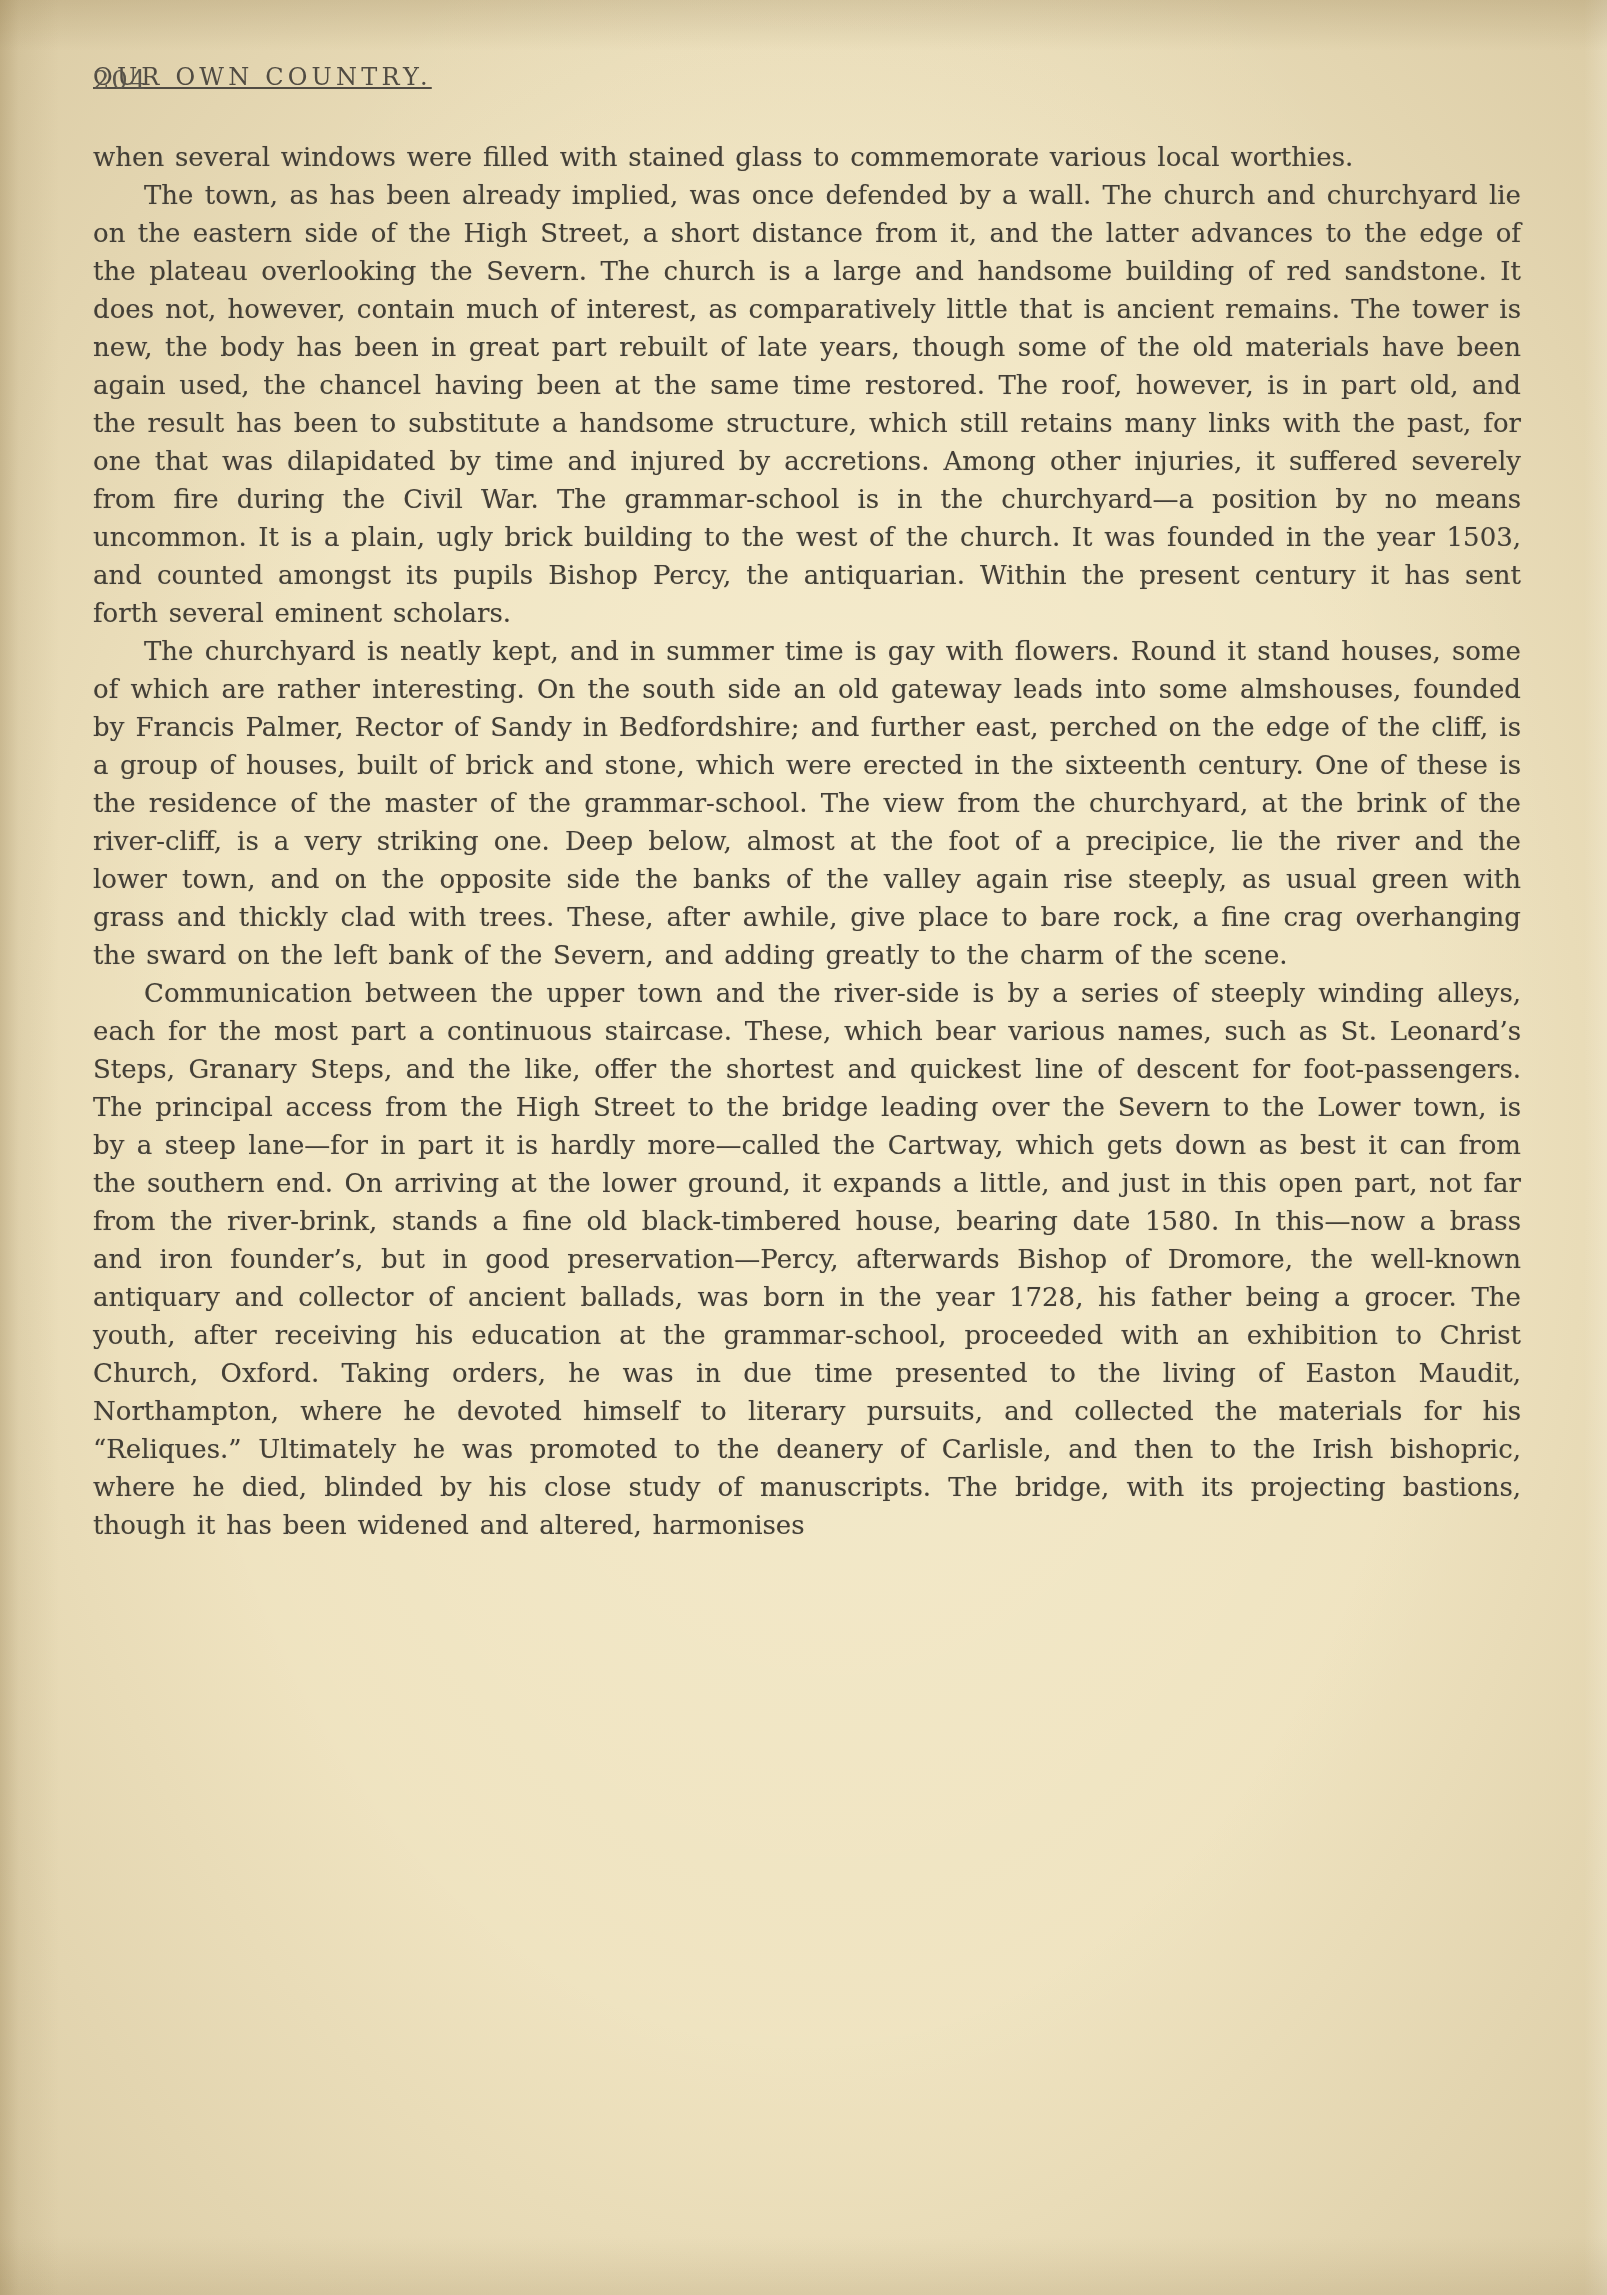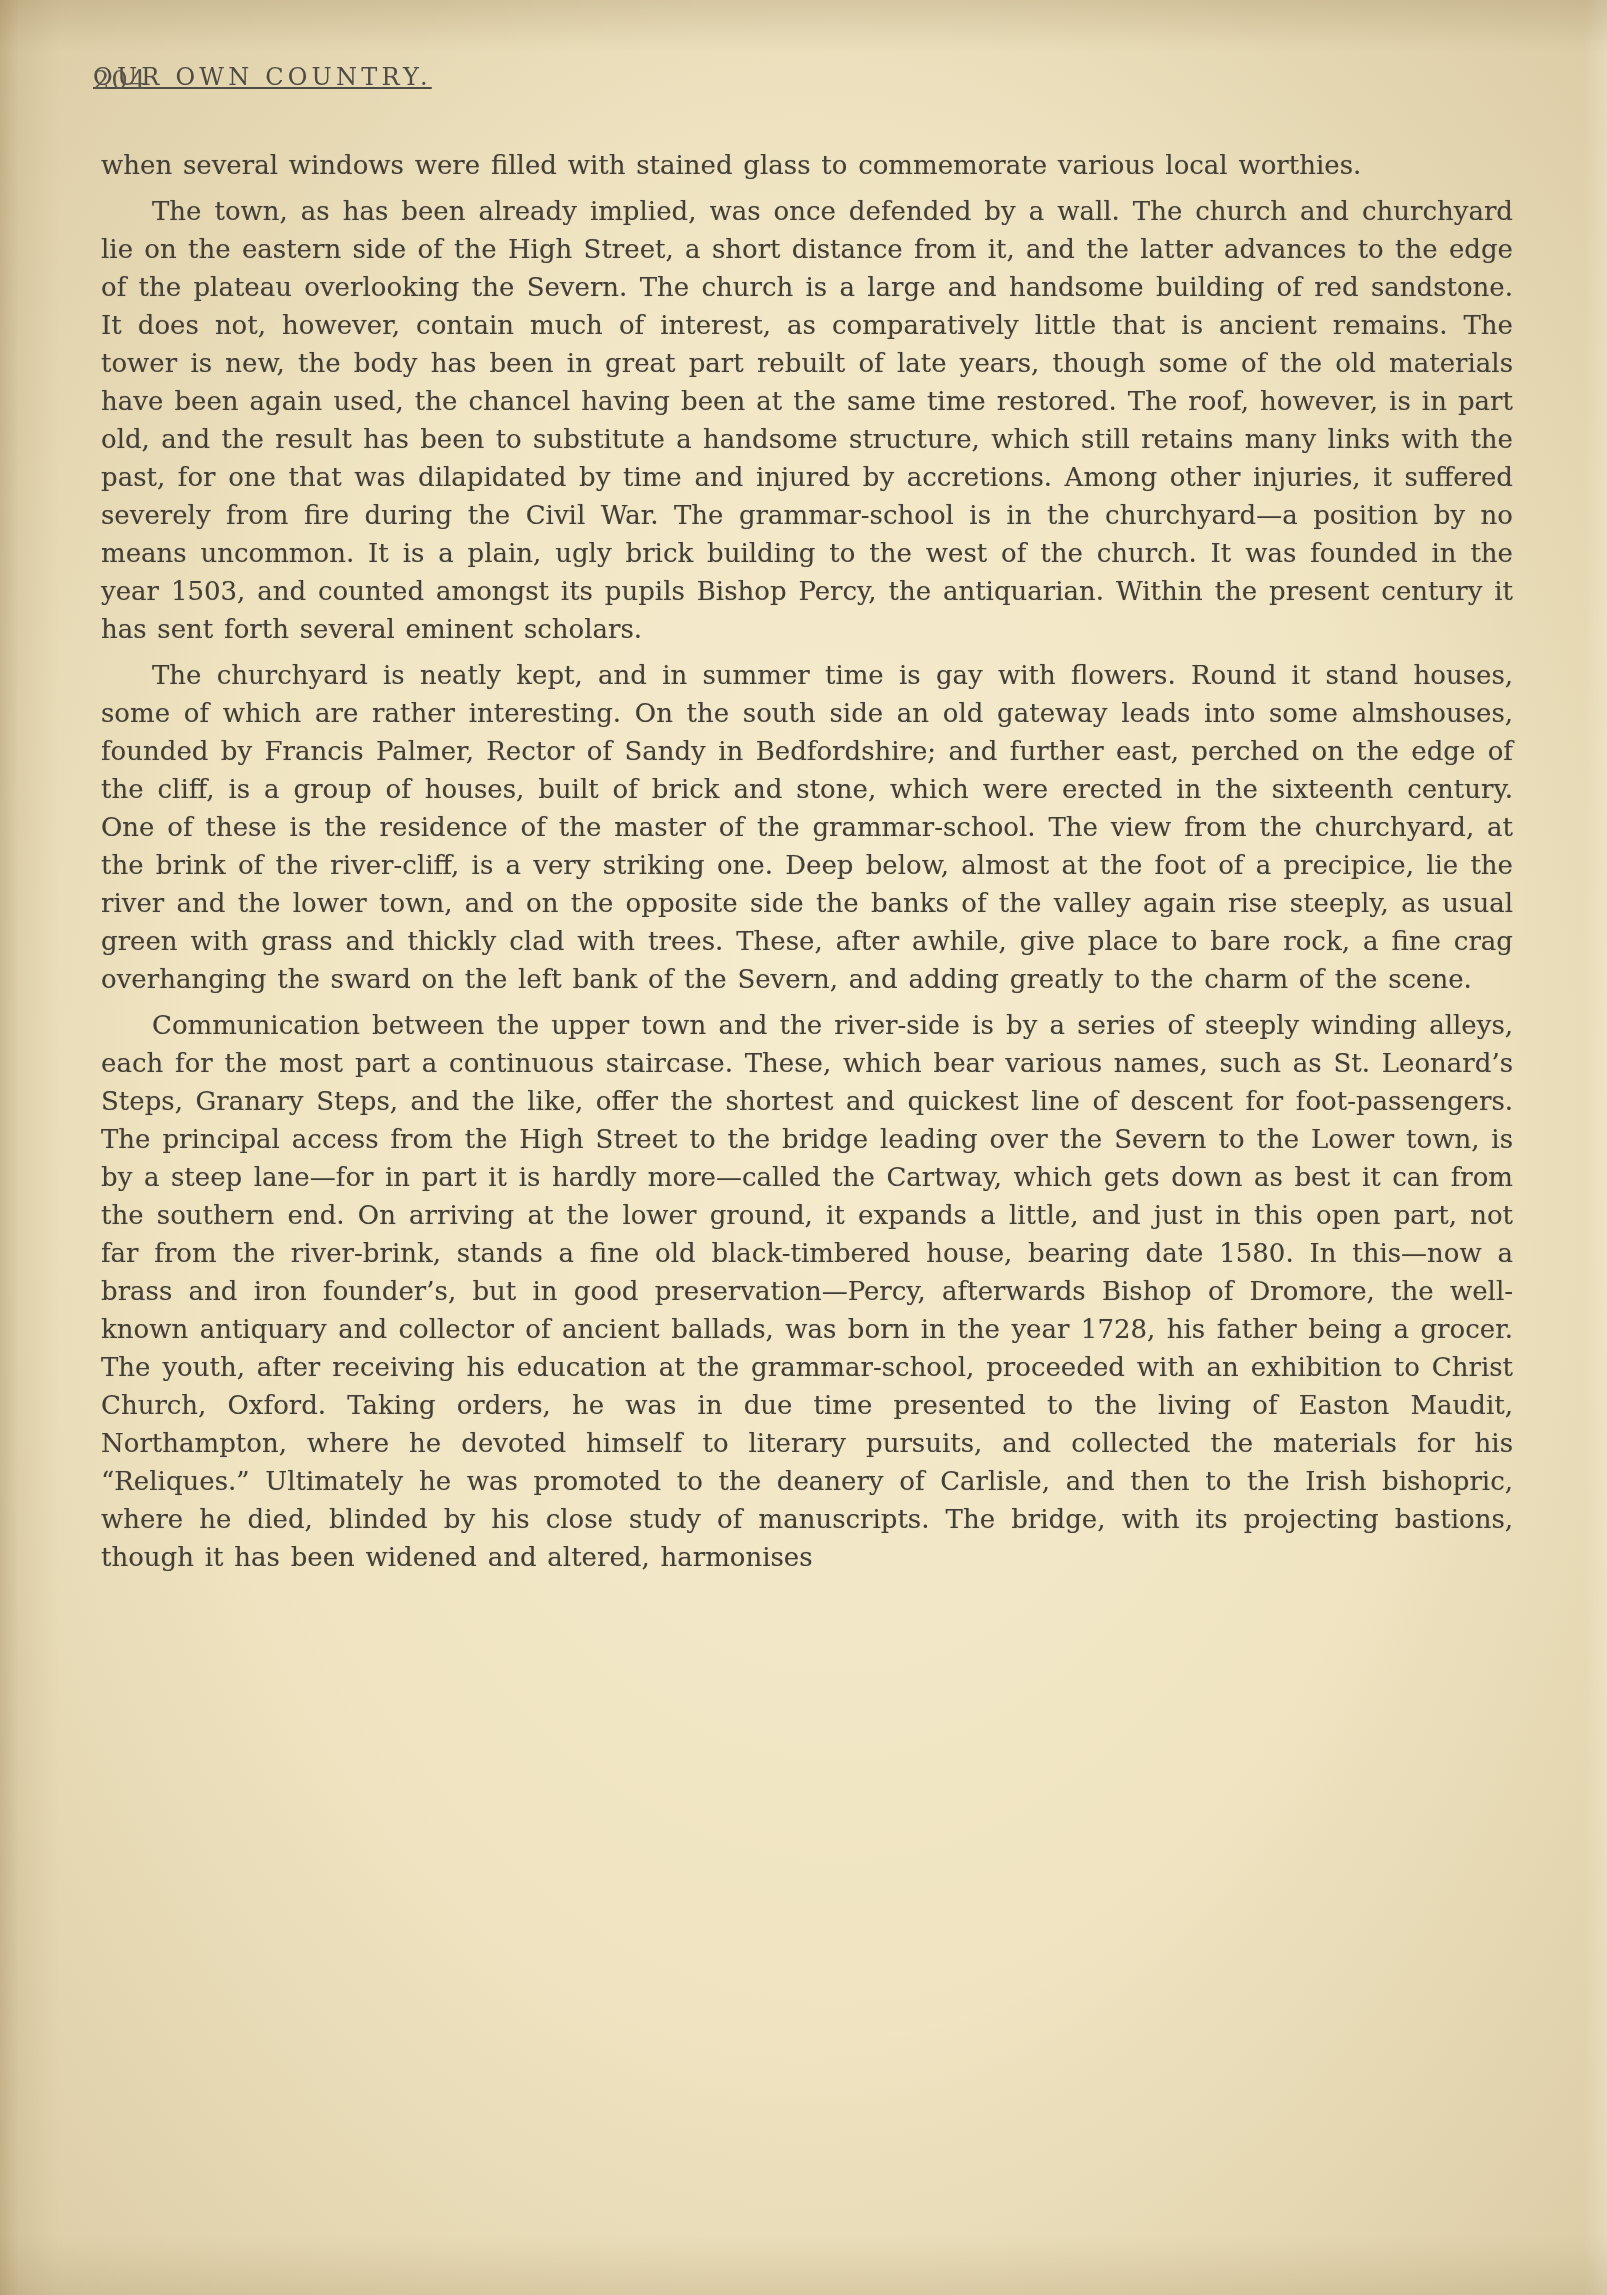--- a/index.html
+++ b/index.html
@@ -53,21 +53,21 @@
     left: 93px;
     right: 87px;
     color: #433f37;
     font-size: 26px;
     line-height: 38px;
     text-align: justify;
     word-spacing: 2.5px;
     text-shadow: 0 0 0.8px rgba(80,70,55,0.35);
   }
   .para {
-    margin: 8px;
+    margin: 0;
     text-align: justify;
   }
   .para.indent {
     text-indent: 51px;
   }
 </style>
 </head>
 <body>
 
 <div class="page">

